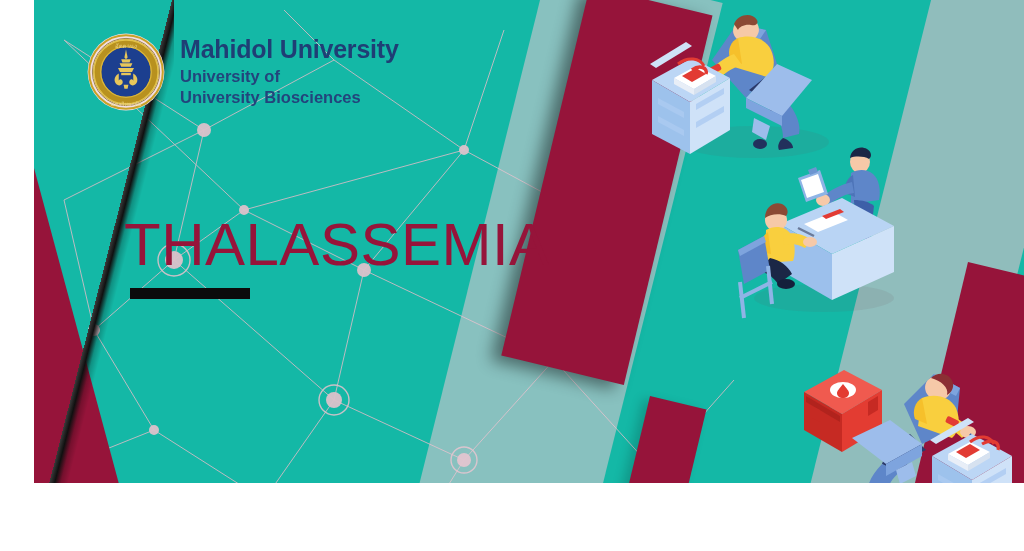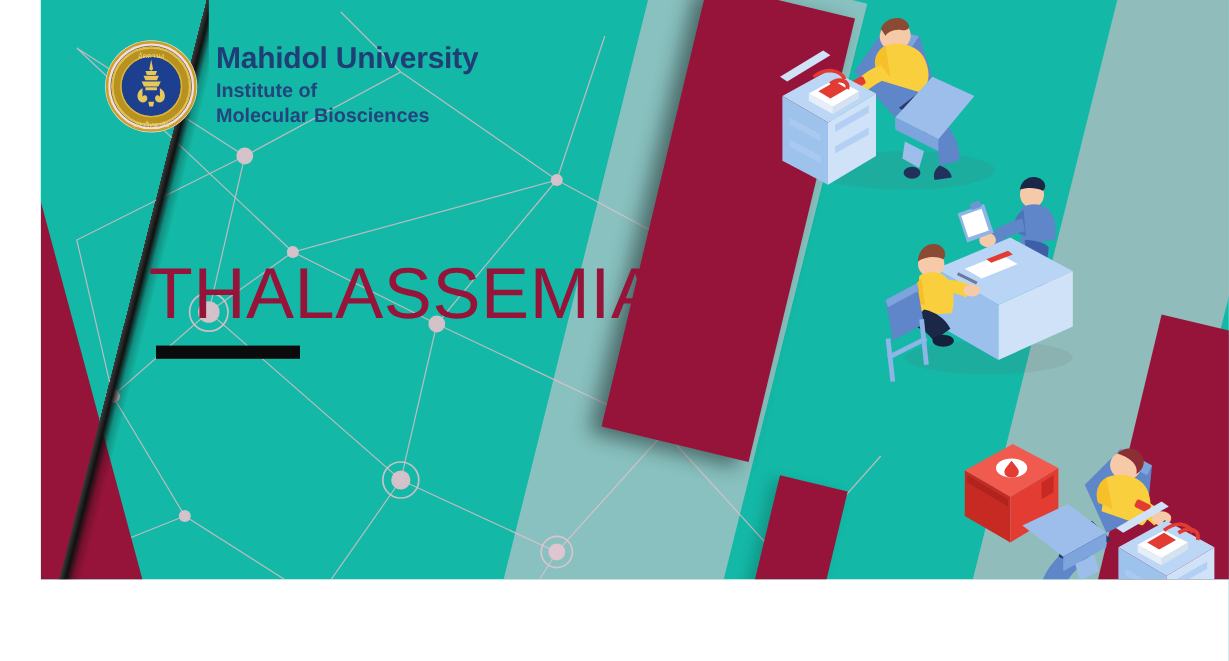--- a/index.html
+++ b/index.html
@@ -253,22 +253,22 @@
         <path d="M41 52 c-4 2 -6 6 -5 10 c1 4 5 6 8 4 c2.5 -1.6 2.5 -5 0.5 -6.4 c-1.6 -1.2 -3.6 0 -3.6 1.8"></path>
         <path d="M59 52 c4 2 6 6 5 10 c-1 4 -5 6 -8 4 c-2.5 -1.6 -2.5 -5 -0.5 -6.4 c1.6 -1.2 3.6 0 3.6 1.8"></path>
         <path d="M44 51 h12 v3 h-12 Z"></path>
         <path d="M47 66 h6 l-1 5 h-4 Z"></path>
       </g>
     </svg>
 
     <div class="logo-text">
       <div class="logo-title">Mahidol University</div>
       <div class="logo-sub">
-        <div>Institute of</div>
-        <div>Molecular Biosciences</div>
+        <div>University of</div>
+        <div>University Biosciences</div>
       </div>
     </div>
   </div>
 
   <div class="headline">
     <div class="headline-1">THALASSEMIA</div>
     <div class="headline-rule"></div>
   </div>
 
   <svg class="scene scene-donor-top" viewBox="0 0 230 180">

